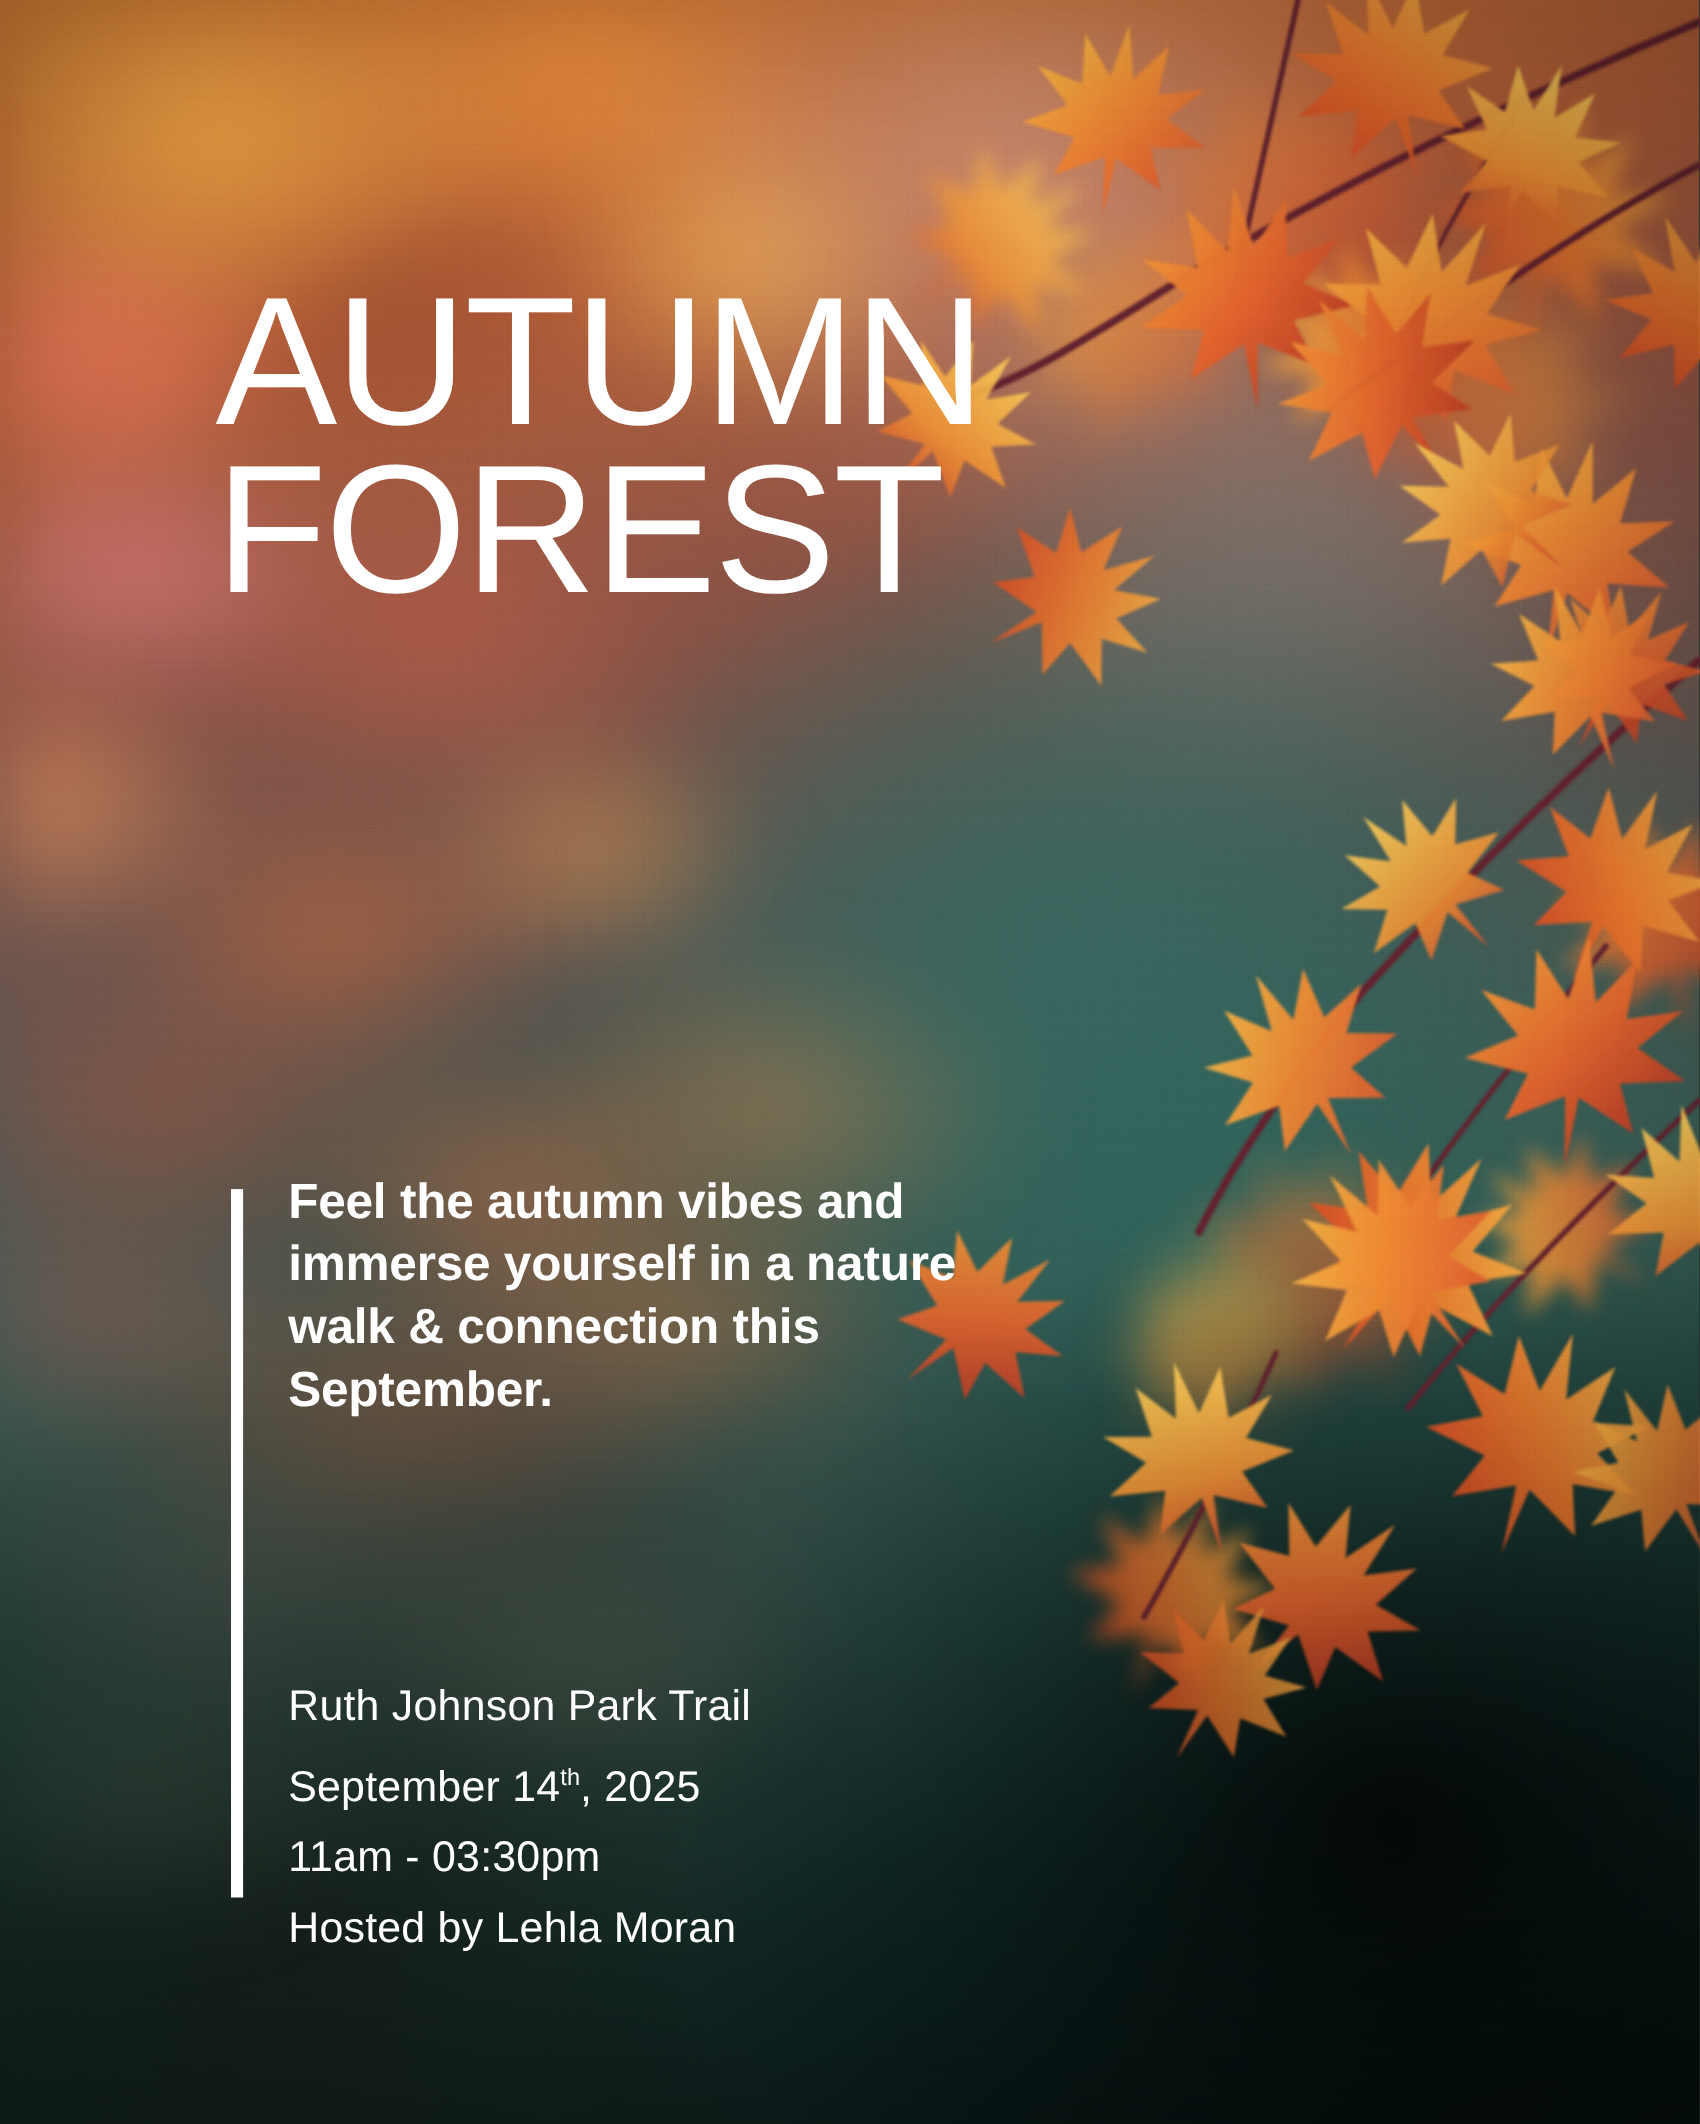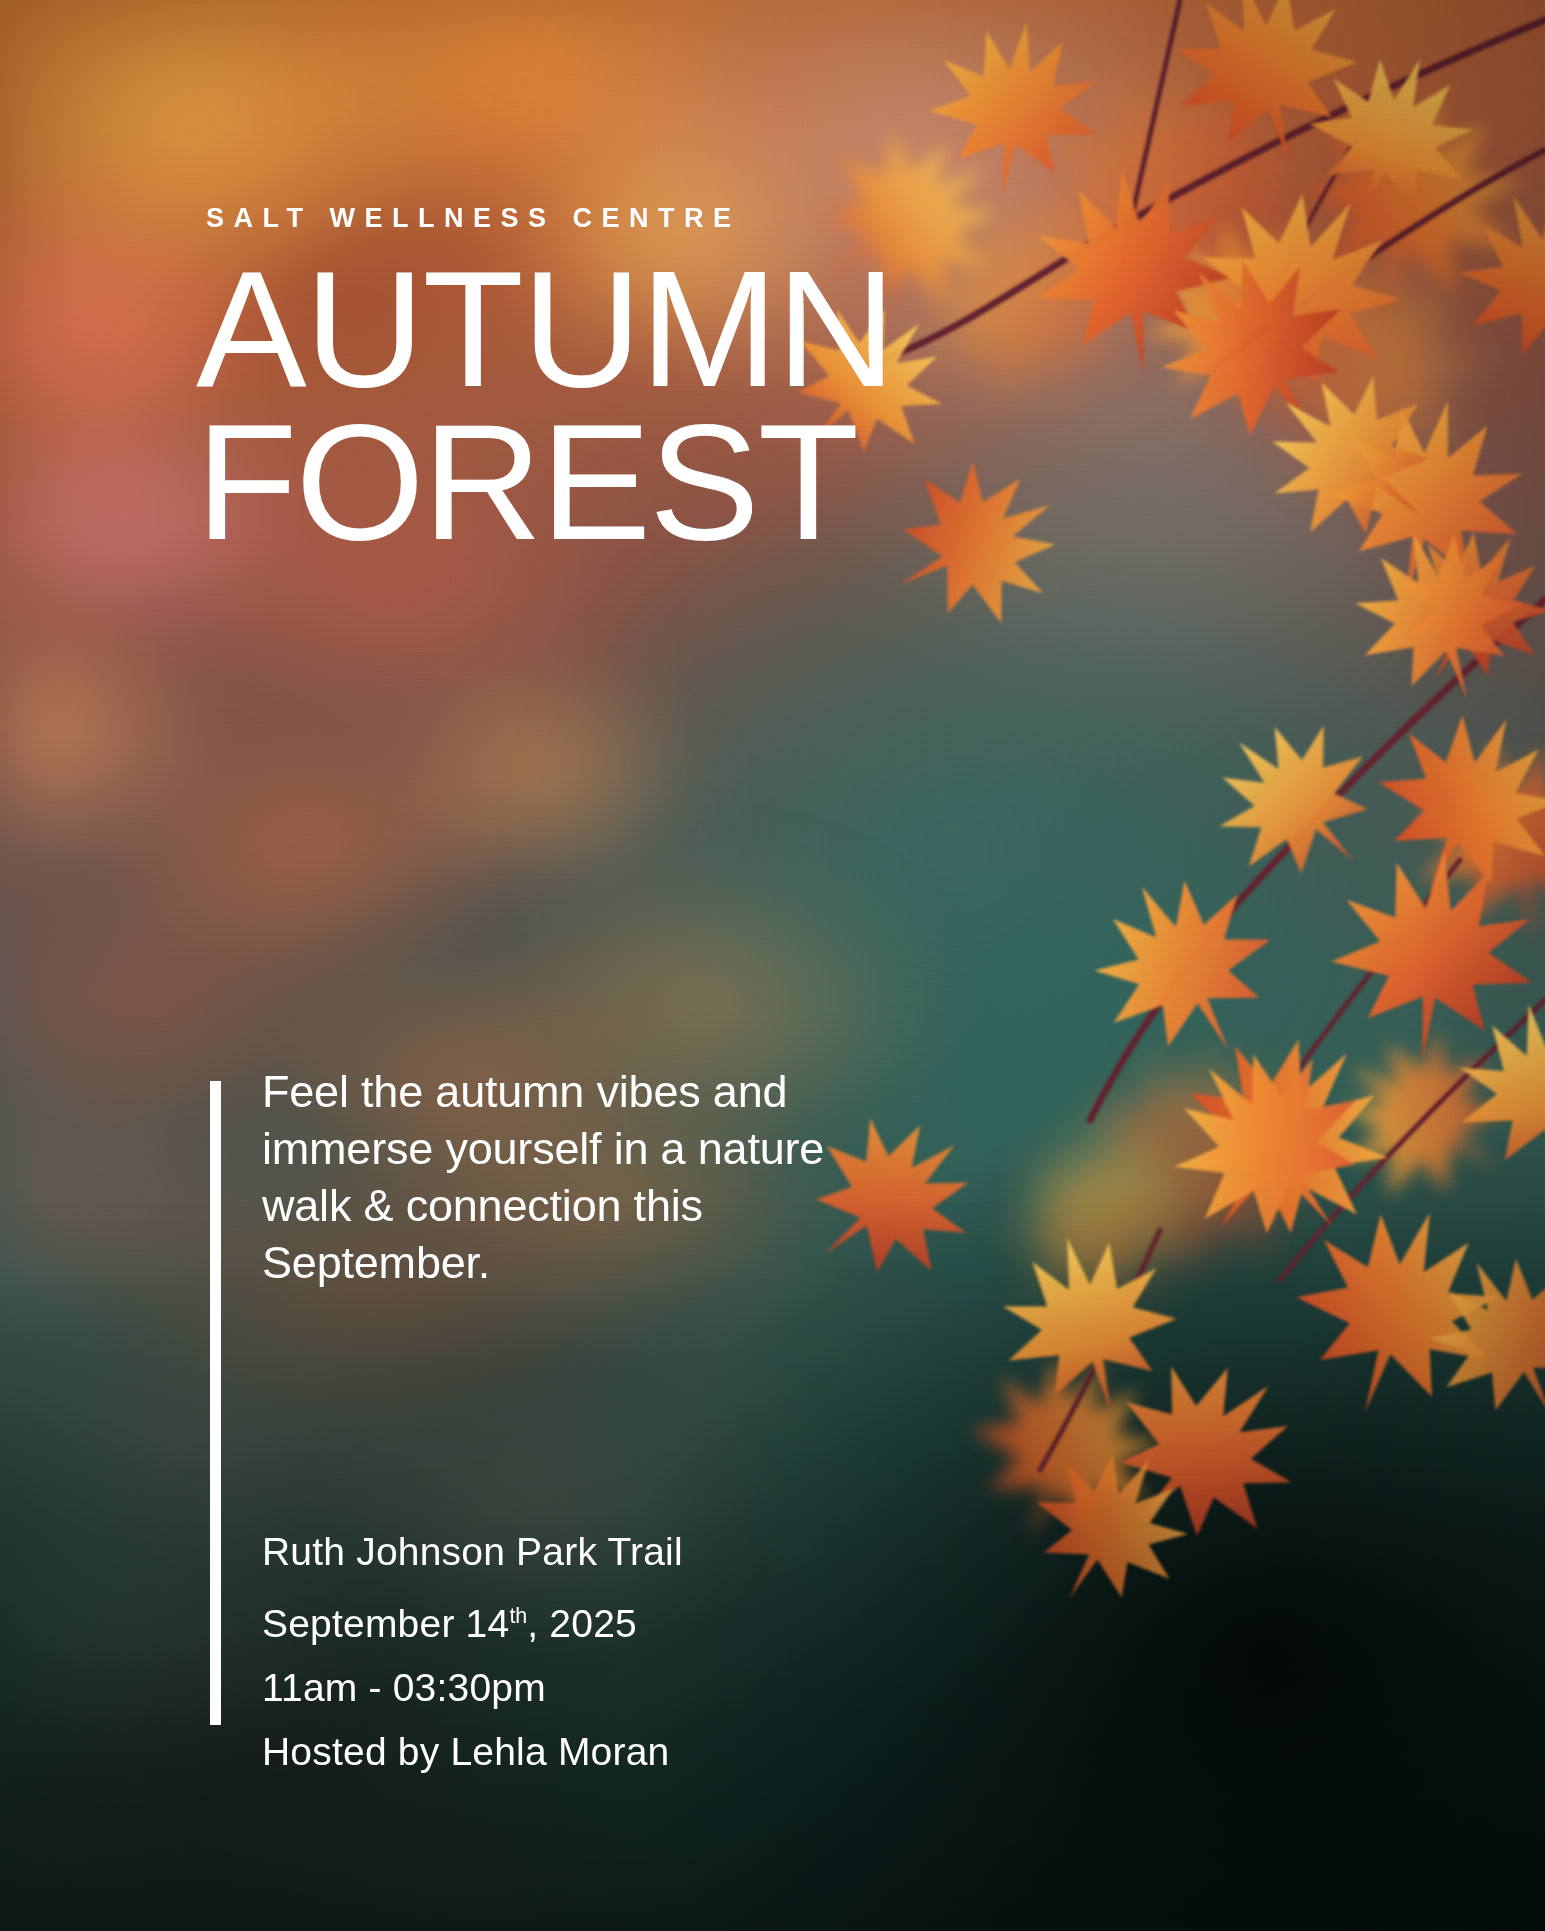--- a/index.html
+++ b/index.html
@@ -104,21 +104,21 @@
     position:absolute;
     left:210px; top:1081px;
     width:11px; height:644px;
     background:#ffffff;
   }
 
   .lede {
     position:absolute; left:262px; top:1063px;
     width:640px;
     color:#ffffff;
-    font-weight:400;
+    font-weight:700;
     font-size:45px;
     line-height:57px;
     letter-spacing:-0.2px;
   }
 
   .details {
     position:absolute; left:262px; top:1520px;
     color:#ffffff;
     font-weight:400;
     font-size:39px;
@@ -237,21 +237,20 @@
       <use href="#maple" transform="translate(1400,1300) scale(1.7) rotate(-26)" fill="url(#lf1)" opacity=".9"></use>
       <use href="#maple" transform="translate(1080,1420) scale(1.6) rotate(30)" fill="url(#lf3)" opacity=".88"></use>
     </g>
   </svg>
 
   <div class="bg-layer bg-vignette"></div>
   <div class="bg-grain"></div>
 
   <div class="content">
 
-    <div class="eyebrow">SALT WELLNESS CENTRE</div>
 
     <h1 class="headline">
       <span class="hl-line">AUTUMN</span>
       <span class="hl-line">FOREST</span>
     </h1>
 
     <div class="rule"></div>
 
     <p class="lede">Feel the autumn vibes and immerse yourself in a nature walk &amp; connection this September.</p>
 

